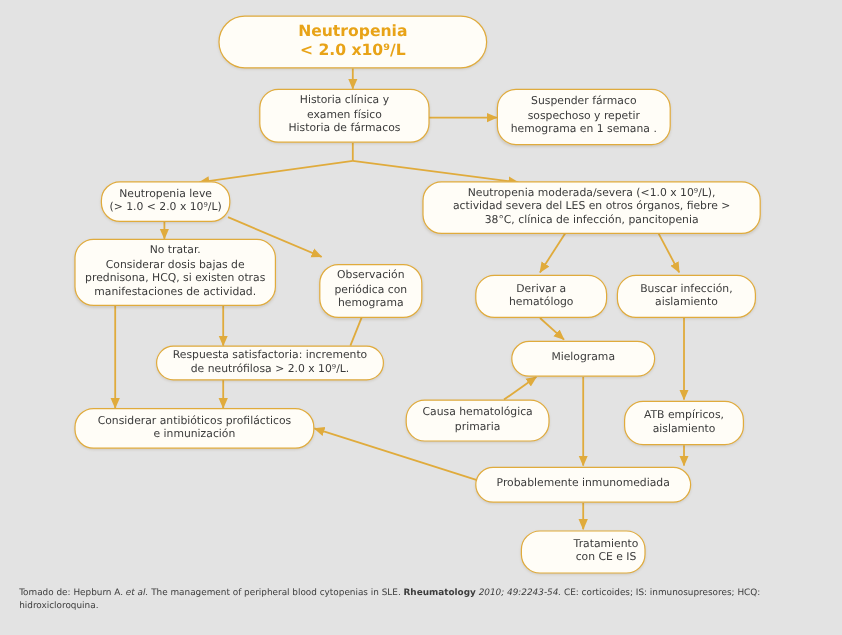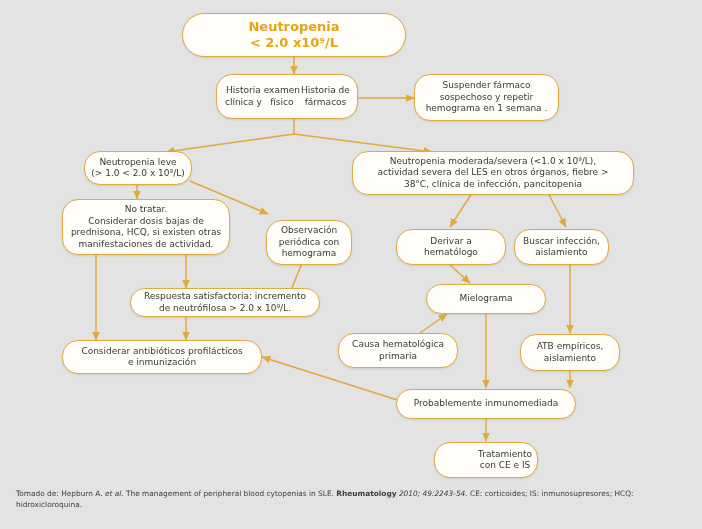--- a/index.html
+++ b/index.html
@@ -104,21 +104,21 @@
 
       <path d="M486,419 L486,441"></path>
     </g>
   </svg>
 
   <div class="node title" style="left:182px;top:13px;width:224px;height:44px;flex-direction:column;">
     <span>Neutropenia</span>
     <span>&lt; 2.0 x10⁹/L</span>
   </div>
 
-  <div class="node" style="left:216px;top:74px;width:142px;height:45px;flex-direction:row;">
+  <div class="node" style="left:216px;top:74px;width:142px;height:45px;flex-direction:column;">
     <span>Historia clínica y</span>
     <span>examen físico</span>
     <span>Historia de fármacos</span>
   </div>
 
   <div class="node" style="left:414px;top:74px;width:145px;height:47px;flex-direction:column;">
     <span>Suspender fármaco</span>
     <span>sospechoso y repetir</span>
     <span>hemograma en 1 semana .</span>
   </div>
@@ -145,21 +145,21 @@
     <span>Observación</span>
     <span>periódica con</span>
     <span>hemograma</span>
   </div>
 
   <div class="node" style="left:396px;top:229px;width:110px;height:36px;flex-direction:column;">
     <span>Derivar a</span>
     <span>hematólogo</span>
   </div>
 
-  <div class="node" style="left:514px;top:229px;width:95px;height:36px;flex-direction:column;">
+  <div class="node" style="left:514px;top:229px;width:116px;height:36px;flex-direction:column;">
     <span>Buscar infección,</span>
     <span>aislamiento</span>
   </div>
 
   <div class="node" style="left:130px;top:288px;width:190px;height:29px;flex-direction:column;">
     <span>Respuesta satisfactoria: incremento</span>
     <span>de neutrófilosa &gt; 2.0 x 10⁹/L.</span>
   </div>
 
   <div class="node" style="left:426px;top:284px;width:120px;height:30px;">

